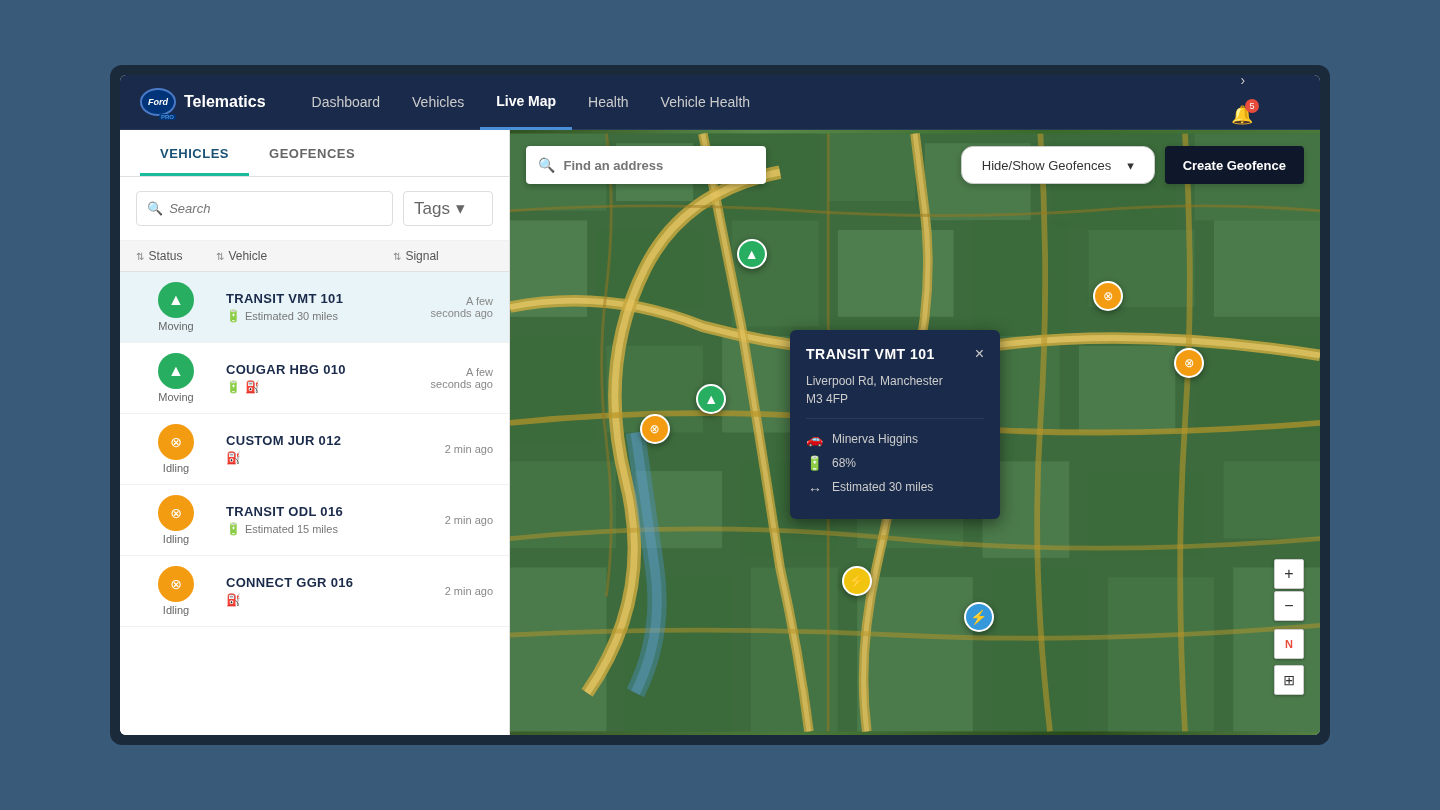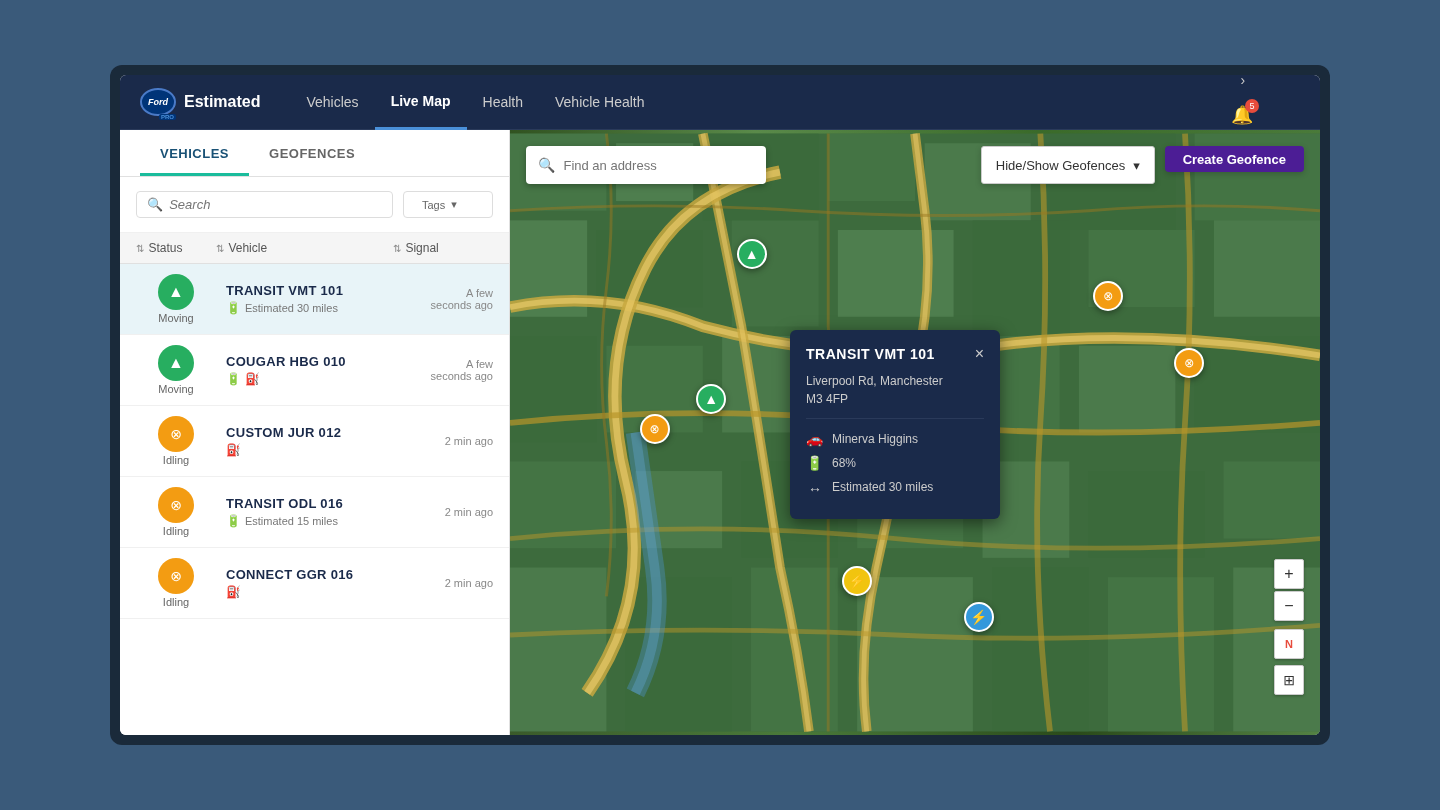--- a/index.html
+++ b/index.html
@@ -199,22 +199,22 @@
       outline: none;
       font-size: 13px;
       color: #333;
       width: 100%;
       background: transparent;
       font-style: italic;
     }
     .tags-select {
       border: 1px solid #ddd;
       border-radius: 4px;
-      padding: 6px 18px;
-      font-size: 11px;
+      padding: 6px 10px;
+      font-size: 17px;
       color: #666;
       background: #fff;
       cursor: pointer;
       display: flex;
       align-items: center;
       gap: 6px;
       min-width: 90px;
     }
 
     
@@ -368,37 +368,37 @@
       width: 180px;
     }
     .map-toolbar-right {
       display: flex;
       gap: 10px;
       margin-left: auto;
     }
     .geofence-toggle-btn {
       background: #fff;
       border: 1px solid #ccc;
-      border-radius: 3px;
-      padding: 0 14px;
+      border-radius: 12px;
+      padding: 0 20px;
       height: 38px;
       font-size: 13px;
       color: #333;
       cursor: pointer;
       display: flex;
       align-items: center;
-      gap: 8px;
+      gap: 16px;
       box-shadow: 0 2px 6px rgba(0,0,0,0.2);
     }
     .create-geofence-btn {
-      background: #4c1d95;
+      background: #0f172a;
       border: none;
       border-radius: 4px;
       padding: 0 18px;
-      height: 26px;
+      height: 38px;
       font-size: 13px;
       color: #fff;
       cursor: pointer;
       font-weight: bold;
       box-shadow: 0 2px 6px rgba(0,0,0,0.2);
     }
 
     
     .map-controls {
       position: absolute;
@@ -544,23 +544,24 @@
   </style>
 </head>
 <body>
 
 <div class="monitor">
   <div class="screen">
 
     <div class="header">
       <div class="logo-area">
         <div class="ford-logo">Ford</div>
-        <span class="brand-name">Estimated</span>
+        <span class="brand-name">Telematics</span>
       </div>
       <nav class="nav">
+        <a class="nav-item">Dashboard</a>
         <a class="nav-item">Vehicles</a>
         <a class="nav-item active">Live Map</a>
         <a class="nav-item">Health</a>
         <a class="nav-item">Vehicle Health</a>
       </nav>
       <div class="header-right">
         <span class="fleet-name">Manchester Fleet</span>
         <span class="chevron-right-icon">›</span>
         <div class="notif-bell">
           🔔
@@ -757,21 +758,21 @@
                 <path d="M 130 580 Q 160 520 150 450 Q 140 380 130 310" stroke="#4a90c8" stroke-width="20" fill="none" opacity="0.4"></path>
                 <path d="M 130 580 Q 160 520 150 450 Q 140 380 130 310" stroke="#6aafe8" stroke-width="10" fill="none" opacity="0.3"></path>
               </svg>
             </div>
           </div>
         </div>
 
         <div class="map-toolbar">
           <div class="address-search">
             <span style="color:#999;font-size:14px;">🔍</span>
-            <input type="text" style="border: none; outline: none; font-size: 13px; color: rgb(85, 85, 85); background: transparent; width: 180px;" placeholder="Find an address">
+            <input type="text" style="border: none; outline: none; font-size: 13px; color: rgb(85, 85, 85); background: transparent; width: 180px; font-weight: bold;" placeholder="Find an address">
           </div>
           <div class="map-toolbar-right">
             <button class="geofence-toggle-btn">
               <span>Hide/Show Geofences</span>
               <span>▾</span>
             </button>
             <button class="create-geofence-btn">Create Geofence</button>
           </div>
         </div>
 

